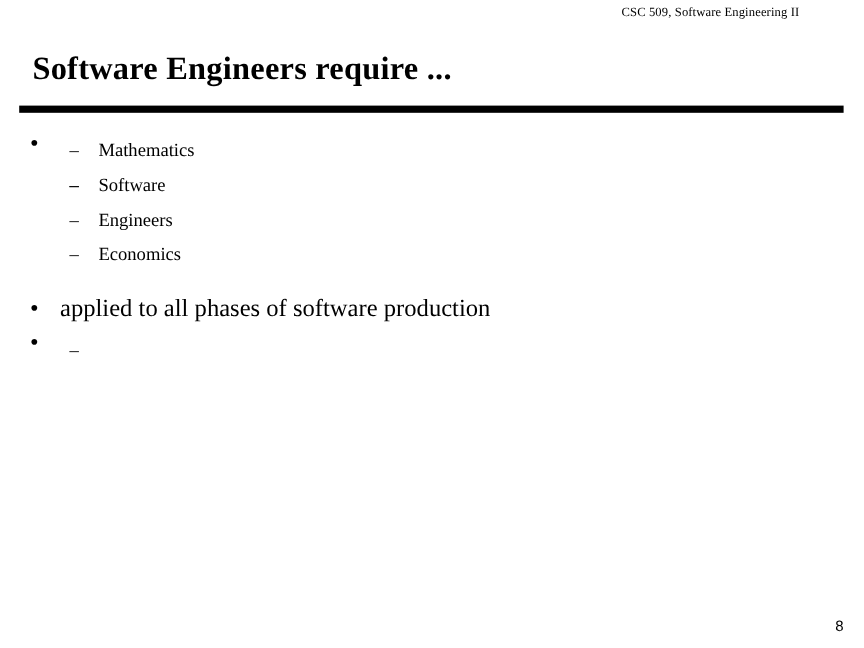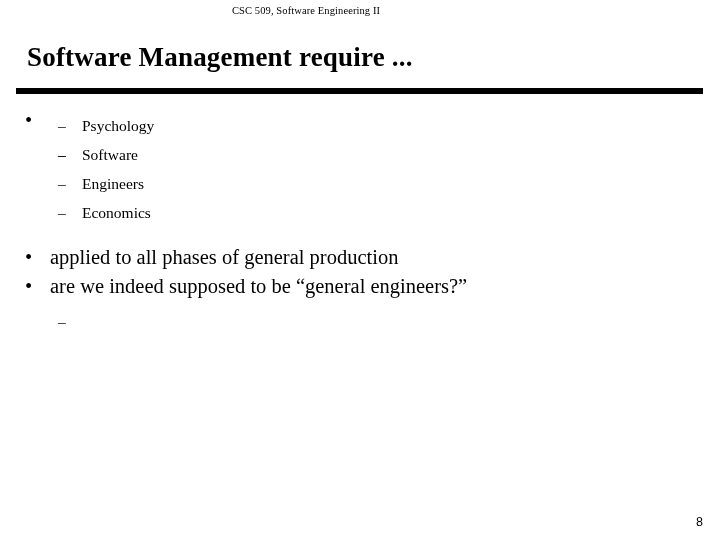--- a/index.html
+++ b/index.html
@@ -21,21 +21,21 @@
     width: 720px;
     height: 540px;
   }
 
   
   .slide-header {
     position: absolute;
     top: 4px;
     left: 0;
     width: 720px;
-    text-align: left;
+    text-align: center;
     font-size: 10.5px;
     line-height: 13px;
     letter-spacing: 0.1px;
   }
   .slide-header .header-text {
     display: inline-block;
     position: relative;
     left: 232px;
   }
 
@@ -123,60 +123,59 @@
 </style>
 </head>
 <body>
 
 <div class="slide">
 
   <div class="slide-header">
     <span class="header-text">CSC 509, Software Engineering II</span>
   </div>
 
-  <div class="slide-title">Software Management require ...</div>
+  <div class="slide-title">Software Engineers require ...</div>
 
   <div class="divider"></div>
 
   <div class="body">
 
     <div class="bullet-l1">
       <span class="marker">•</span>
     </div>
 
     <div class="group-skills">
       <div class="bullet-l2">
         <span class="marker">–</span>
-        <span>Psychology</span>
+        <span>Mathematics</span>
       </div>
       <div class="bullet-l2">
         <span class="marker">–</span>
       </div>
       <div class="bullet-l2">
         <span class="marker">–</span>
         <span>Software</span>
       </div>
       <div class="bullet-l2">
         <span class="marker">–</span>
         <span>Engineers</span>
       </div>
       <div class="bullet-l2">
         <span class="marker">–</span>
         <span>Economics</span>
       </div>
     </div>
 
     <div class="bullet-l1 gap-before-applied">
       <span class="marker">•</span>
-      <span>applied to all phases of general production</span>
+      <span>applied to all phases of software production</span>
     </div>
 
     <div class="bullet-l1">
       <span class="marker">•</span>
-      <span>are we indeed supposed to be “general engineers?”</span>
     </div>
 
     <div class="bullet-l2 gap-before-recall">
       <span class="marker">–</span>
     </div>
 
   </div>
 
   <div class="page-number">8</div>
 

